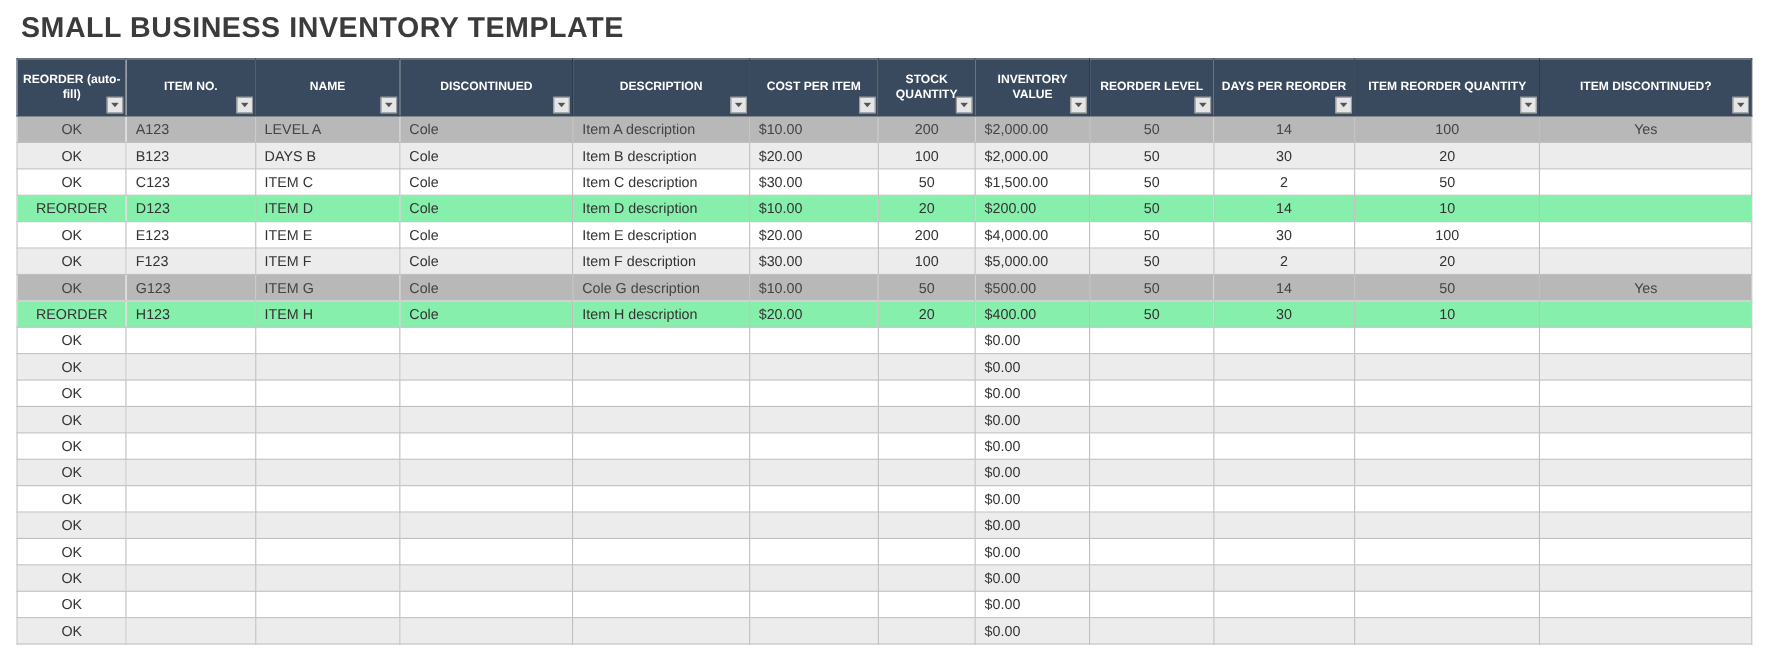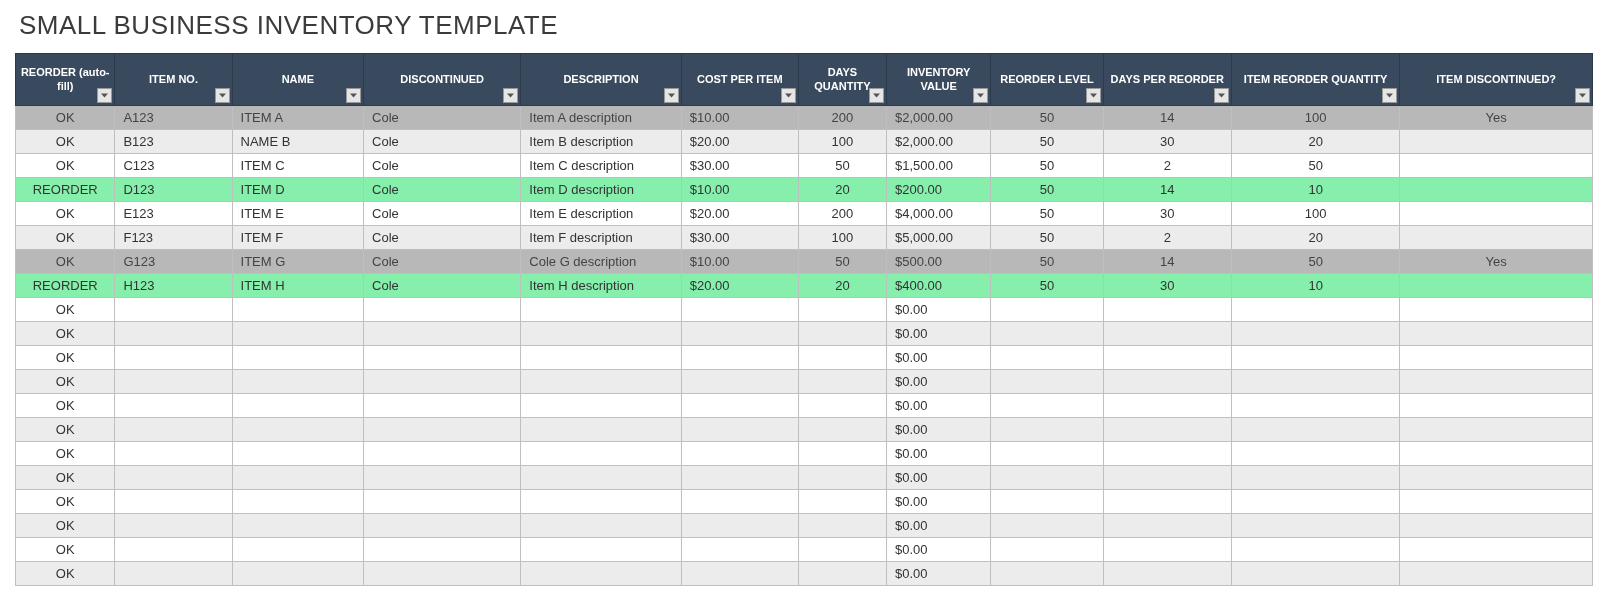--- a/index.html
+++ b/index.html
@@ -6,21 +6,21 @@
   body {
     margin: 0;
     padding: 10px 15px;
     font-family: Arial, Helvetica, sans-serif;
     background: #fff;
     font-size: 13px;
     color: #333;
   }
   .title {
     font-size: 26px;
-    font-weight: 400;
+    font-weight: 700;
     letter-spacing: 0.5px;
     color: #3b3b3b;
     margin: 0 0 12px 4px;
     font-family: "Arial Narrow", Arial, sans-serif;
     font-stretch: condensed;
   }
   table {
     border-collapse: collapse;
     width: 100%;
     table-layout: fixed;
@@ -131,21 +131,21 @@
         <th><span>DESCRIPTION</span><div class="filter-btn">
             <svg viewBox="0 0 10 6">
               <polygon points="0,0 10,0 5,6" fill="#555"></polygon>
             </svg>
           </div></th>
         <th><span>COST PER ITEM</span><div class="filter-btn">
             <svg viewBox="0 0 10 6">
               <polygon points="0,0 10,0 5,6" fill="#555"></polygon>
             </svg>
           </div></th>
-        <th><span>DAYS QUANTITY</span><div class="filter-btn">
+        <th><span>STOCK QUANTITY</span><div class="filter-btn">
             <svg viewBox="0 0 10 6">
               <polygon points="0,0 10,0 5,6" fill="#555"></polygon>
             </svg>
           </div></th>
         <th><span>INVENTORY VALUE</span><div class="filter-btn">
             <svg viewBox="0 0 10 6">
               <polygon points="0,0 10,0 5,6" fill="#555"></polygon>
             </svg>
           </div></th>
         <th><span>REORDER LEVEL</span><div class="filter-btn">
@@ -167,35 +167,35 @@
             <svg viewBox="0 0 10 6">
               <polygon points="0,0 10,0 5,6" fill="#555"></polygon>
             </svg>
           </div></th>
       </tr>
   </thead>
   <tbody id="tbody">
       <tr class="row-grey">
         <td class="c">OK</td>
         <td class="l">A123</td>
-        <td class="l">ITEM A</td>
+        <td class="l">LEVEL A</td>
         <td class="l">Cole</td>
         <td class="l">Item A description</td>
         <td class="r">$10.00</td>
         <td class="c">200</td>
         <td class="r">$2,000.00</td>
         <td class="c">50</td>
         <td class="c">14</td>
         <td class="c">100</td>
         <td class="c">Yes</td>
       </tr>
       <tr class="row-even">
         <td class="c">OK</td>
         <td class="l">B123</td>
-        <td class="l">NAME B</td>
+        <td class="l">DAYS B</td>
         <td class="l">Cole</td>
         <td class="l">Item B description</td>
         <td class="r">$20.00</td>
         <td class="c">100</td>
         <td class="r">$2,000.00</td>
         <td class="c">50</td>
         <td class="c">30</td>
         <td class="c">20</td>
         <td class="c"></td>
       </tr>

